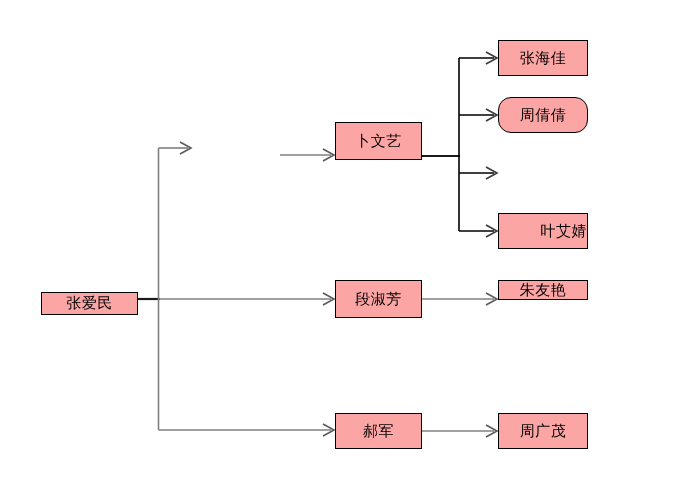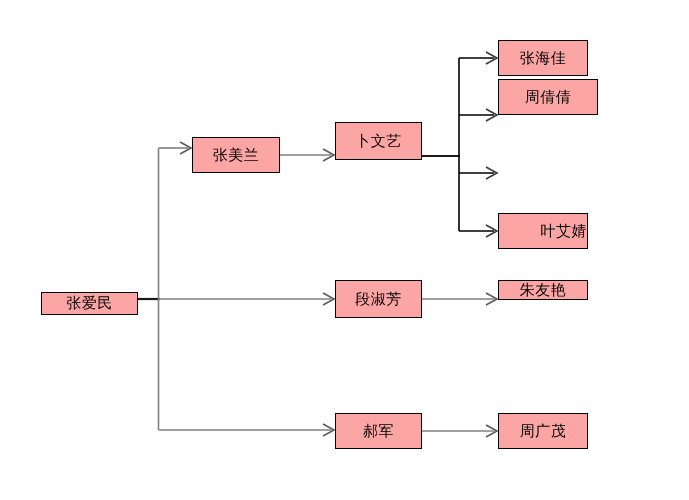--- a/index.html
+++ b/index.html
@@ -83,23 +83,20 @@
     <path d="M 486 167 L 497 173 L 486 179" stroke="#3a3a3a" stroke-width="1.6" fill="none"></path>
 
     <path d="M 459 231 L 494 231" stroke="#000000" stroke-width="1.6" fill="none"></path>
     <path d="M 486 225 L 497 231 L 486 237" stroke="#3a3a3a" stroke-width="1.6" fill="none"></path>
   </svg>
 
   <div class="node" style="left:33px; top:292px; width:97px; height:23px;margin-left:8px;">
     <span class="node-label">张爱民</span>
   </div>
 
-  <div class="node" style="left:192px; top:137px; width:88px; height:36px;">
-    <span class="node-label">张美兰</span>
-  </div>
 
   <div class="node" style="left:335px; top:280px; width:87px; height:38px;">
     <span class="node-label">段淑芳</span>
   </div>
 
   <div class="node" style="left:335px; top:413px; width:87px; height:36px;">
     <span class="node-label">郝军</span>
   </div>
 
   <div class="node" style="left:335px; top:122px; width:87px; height:38px;">
@@ -111,21 +108,21 @@
   </div>
 
   <div class="node" style="left:498px; top:413px; width:90px; height:36px;">
     <span class="node-label">周广茂</span>
   </div>
 
   <div class="node" style="left:498px; top:40px; width:90px; height:36px;">
     <span class="node-label">张海佳</span>
   </div>
 
-  <div class="node" style="left:498px; top:79px; width:100px; height:36px;">
+  <div class="node" style="left:498px; top:97px; width:90px; height:36px;border-radius:13px;">
     <span class="node-label">周倩倩</span>
   </div>
 
 
   <div class="node" style="left:498px; top:213px; width:90px; height:36px;justify-content:flex-end;">
     <span class="node-label">叶艾婧</span>
   </div>
 
 </div>
 

